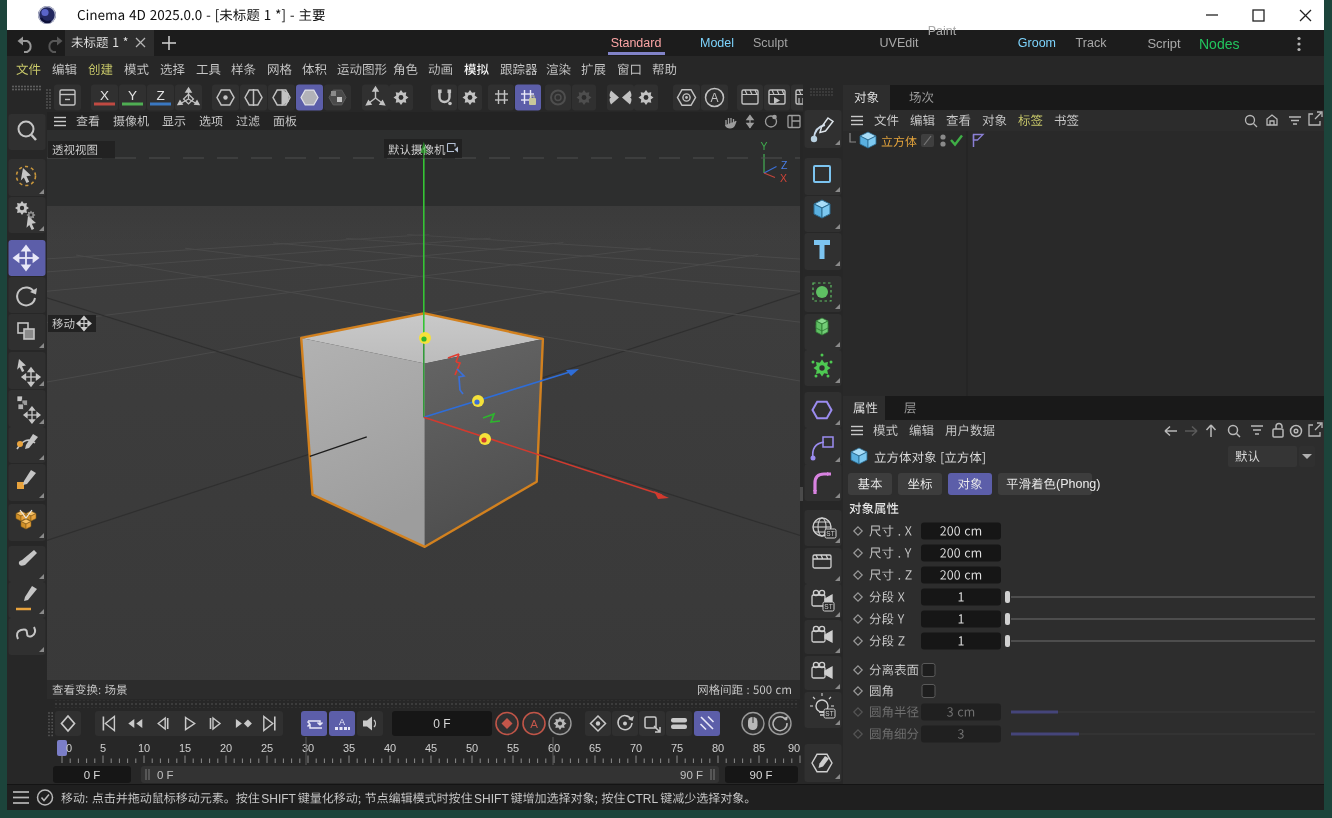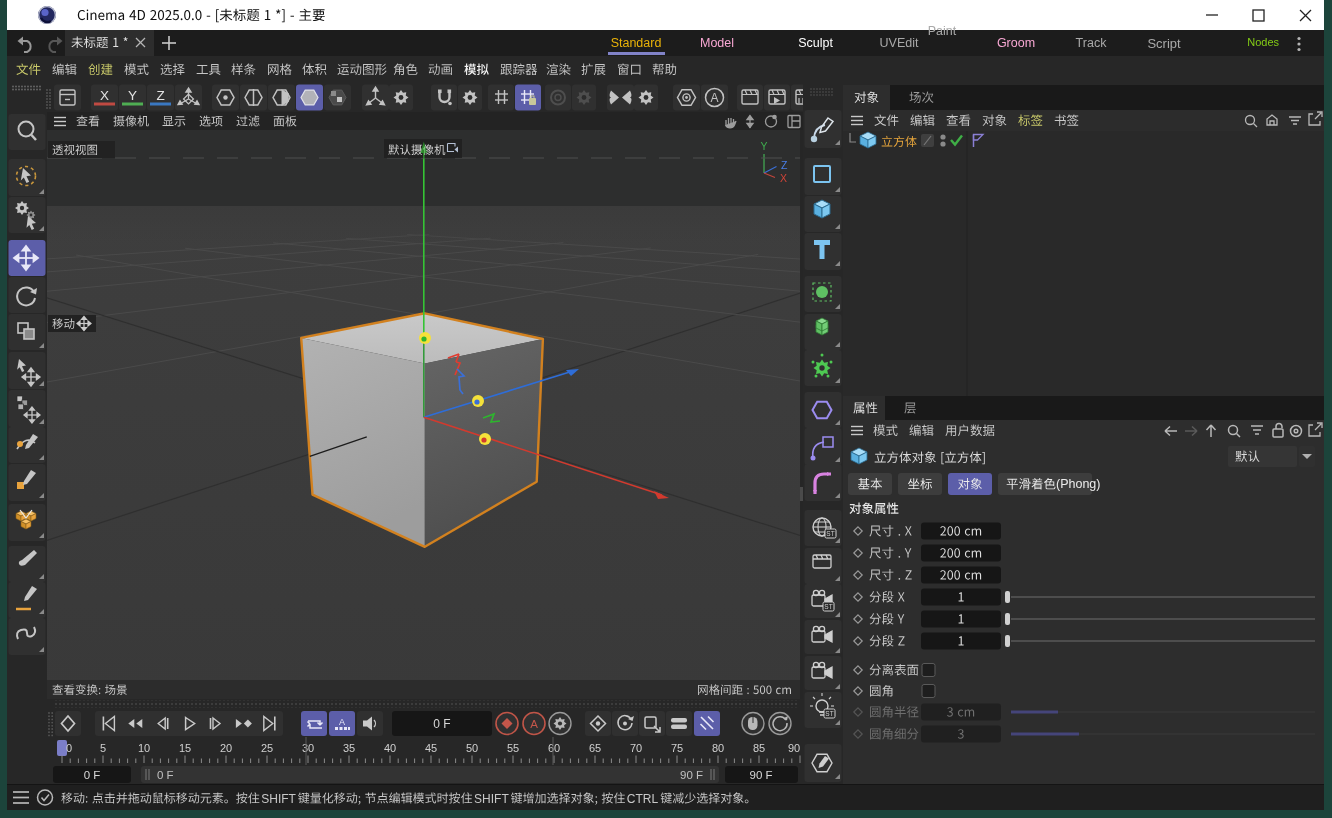--- a/index.html
+++ b/index.html
@@ -81,29 +81,29 @@
       <line x1="71" y1="8" x2="80" y2="17"></line>
       <line x1="80" y1="8" x2="71" y2="17"></line>
     </g>
   </svg>
 <svg class="abs" style="left:160px;top:34px;" width="18" height="18" viewBox="0 0 18 18">
     <g stroke="#c9c9c9" stroke-width="1.6">
       <line x1="9" y1="2" x2="9" y2="16"></line>
       <line x1="2" y1="9" x2="16" y2="9"></line>
     </g>
   </svg>
-<div class="abs" style="left:596px;top:36px;width:80px;text-align:center;font-size:12.5px;color:#eab308">Standard</div>
-<div class="abs" style="left:677px;top:36px;width:80px;text-align:center;font-size:12.5px;color:#f9a8d4">Model</div>
-<div class="abs" style="left:753px;top:36px;width:80px;text-align:right;font-size:12.5px;color:#ffffff">Sculpt</div>
+<div class="abs" style="left:596px;top:36px;width:80px;text-align:center;font-size:12.5px;color:#fca5a5">Standard</div>
+<div class="abs" style="left:677px;top:36px;width:80px;text-align:center;font-size:12.5px;color:#7dd3fc">Model</div>
+<div class="abs" style="left:753px;top:36px;width:80px;text-align:left;font-size:12.5px;color:#a3a3a3">Sculpt</div>
 <div class="abs" style="left:859px;top:36px;width:80px;text-align:center;font-size:12.5px;color:#a9a9a9">UVEdit</div>
 <div class="abs" style="left:902px;top:24px;width:80px;text-align:center;font-size:12.5px;color:#a9a9a9">Paint</div>
-<div class="abs" style="left:976px;top:36px;width:80px;text-align:center;font-size:12.5px;color:#f9a8d4">Groom</div>
+<div class="abs" style="left:976px;top:36px;width:80px;text-align:right;font-size:12.5px;color:#7dd3fc">Groom</div>
 <div class="abs" style="left:1051px;top:36px;width:80px;text-align:center;font-size:12.5px;color:#a9a9a9">Track</div>
 <div class="abs" style="left:1124px;top:36px;width:80px;text-align:center;font-size:13px;color:#a9a9a9">Script</div>
-<div class="abs" style="left:1199px;top:36px;width:80px;text-align:right;font-size:11px;color:#84cc16">Nodes</div>
+<div class="abs" style="left:1199px;top:36px;width:80px;text-align:left;font-size:14px;color:#22c55e">Nodes</div>
 <div class="abs" style="left:608px;top:52px;width:57px;height:3px;background:#8183c8"></div>
 <svg class="abs" style="left:1293px;top:36px;" width="12" height="16" viewBox="0 0 12 16">
     <g fill="#b5b5b5">
       <circle cx="6" cy="2.5" r="1.6"></circle>
       <circle cx="6" cy="8" r="1.6"></circle>
       <circle cx="6" cy="13.5" r="1.6"></circle>
     </g>
   </svg>
 <div class="abs" style="left:7px;top:56px;width:1317px;height:27px;background:#272727"></div>
 <svg class="abs" style="left:7px;top:56px;" width="1317" height="27" viewBox="0 0 1317 27">

